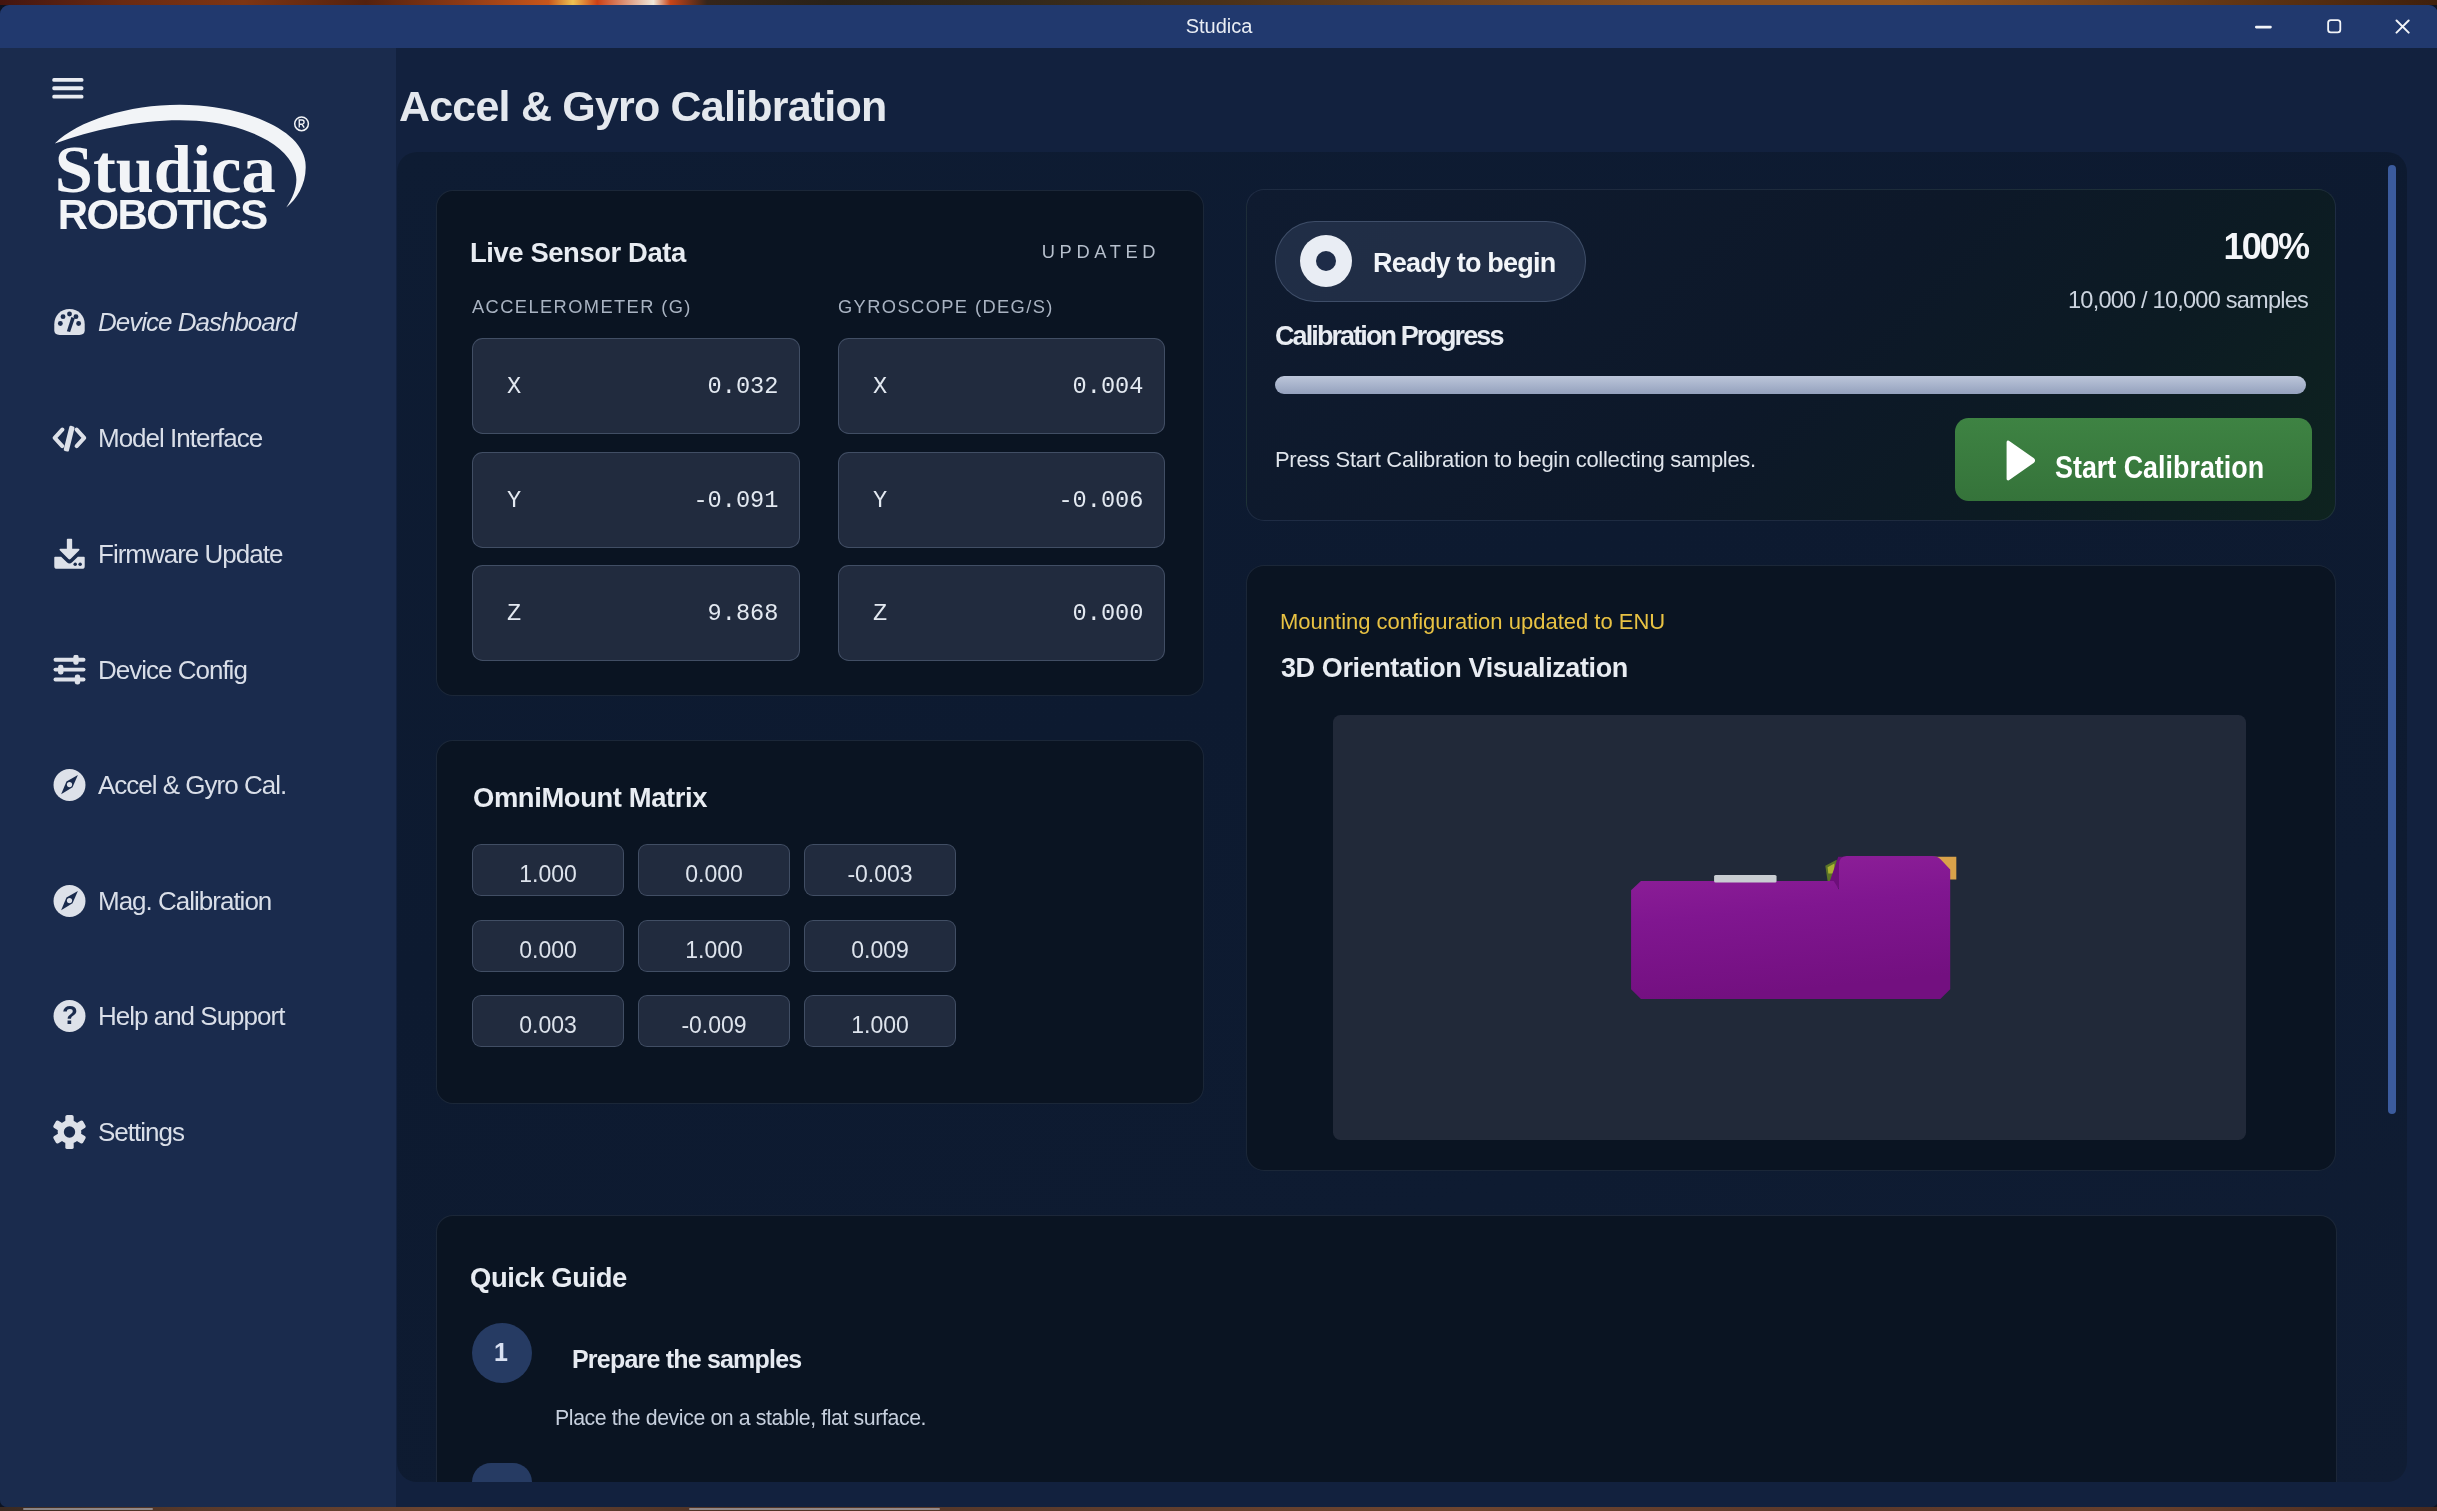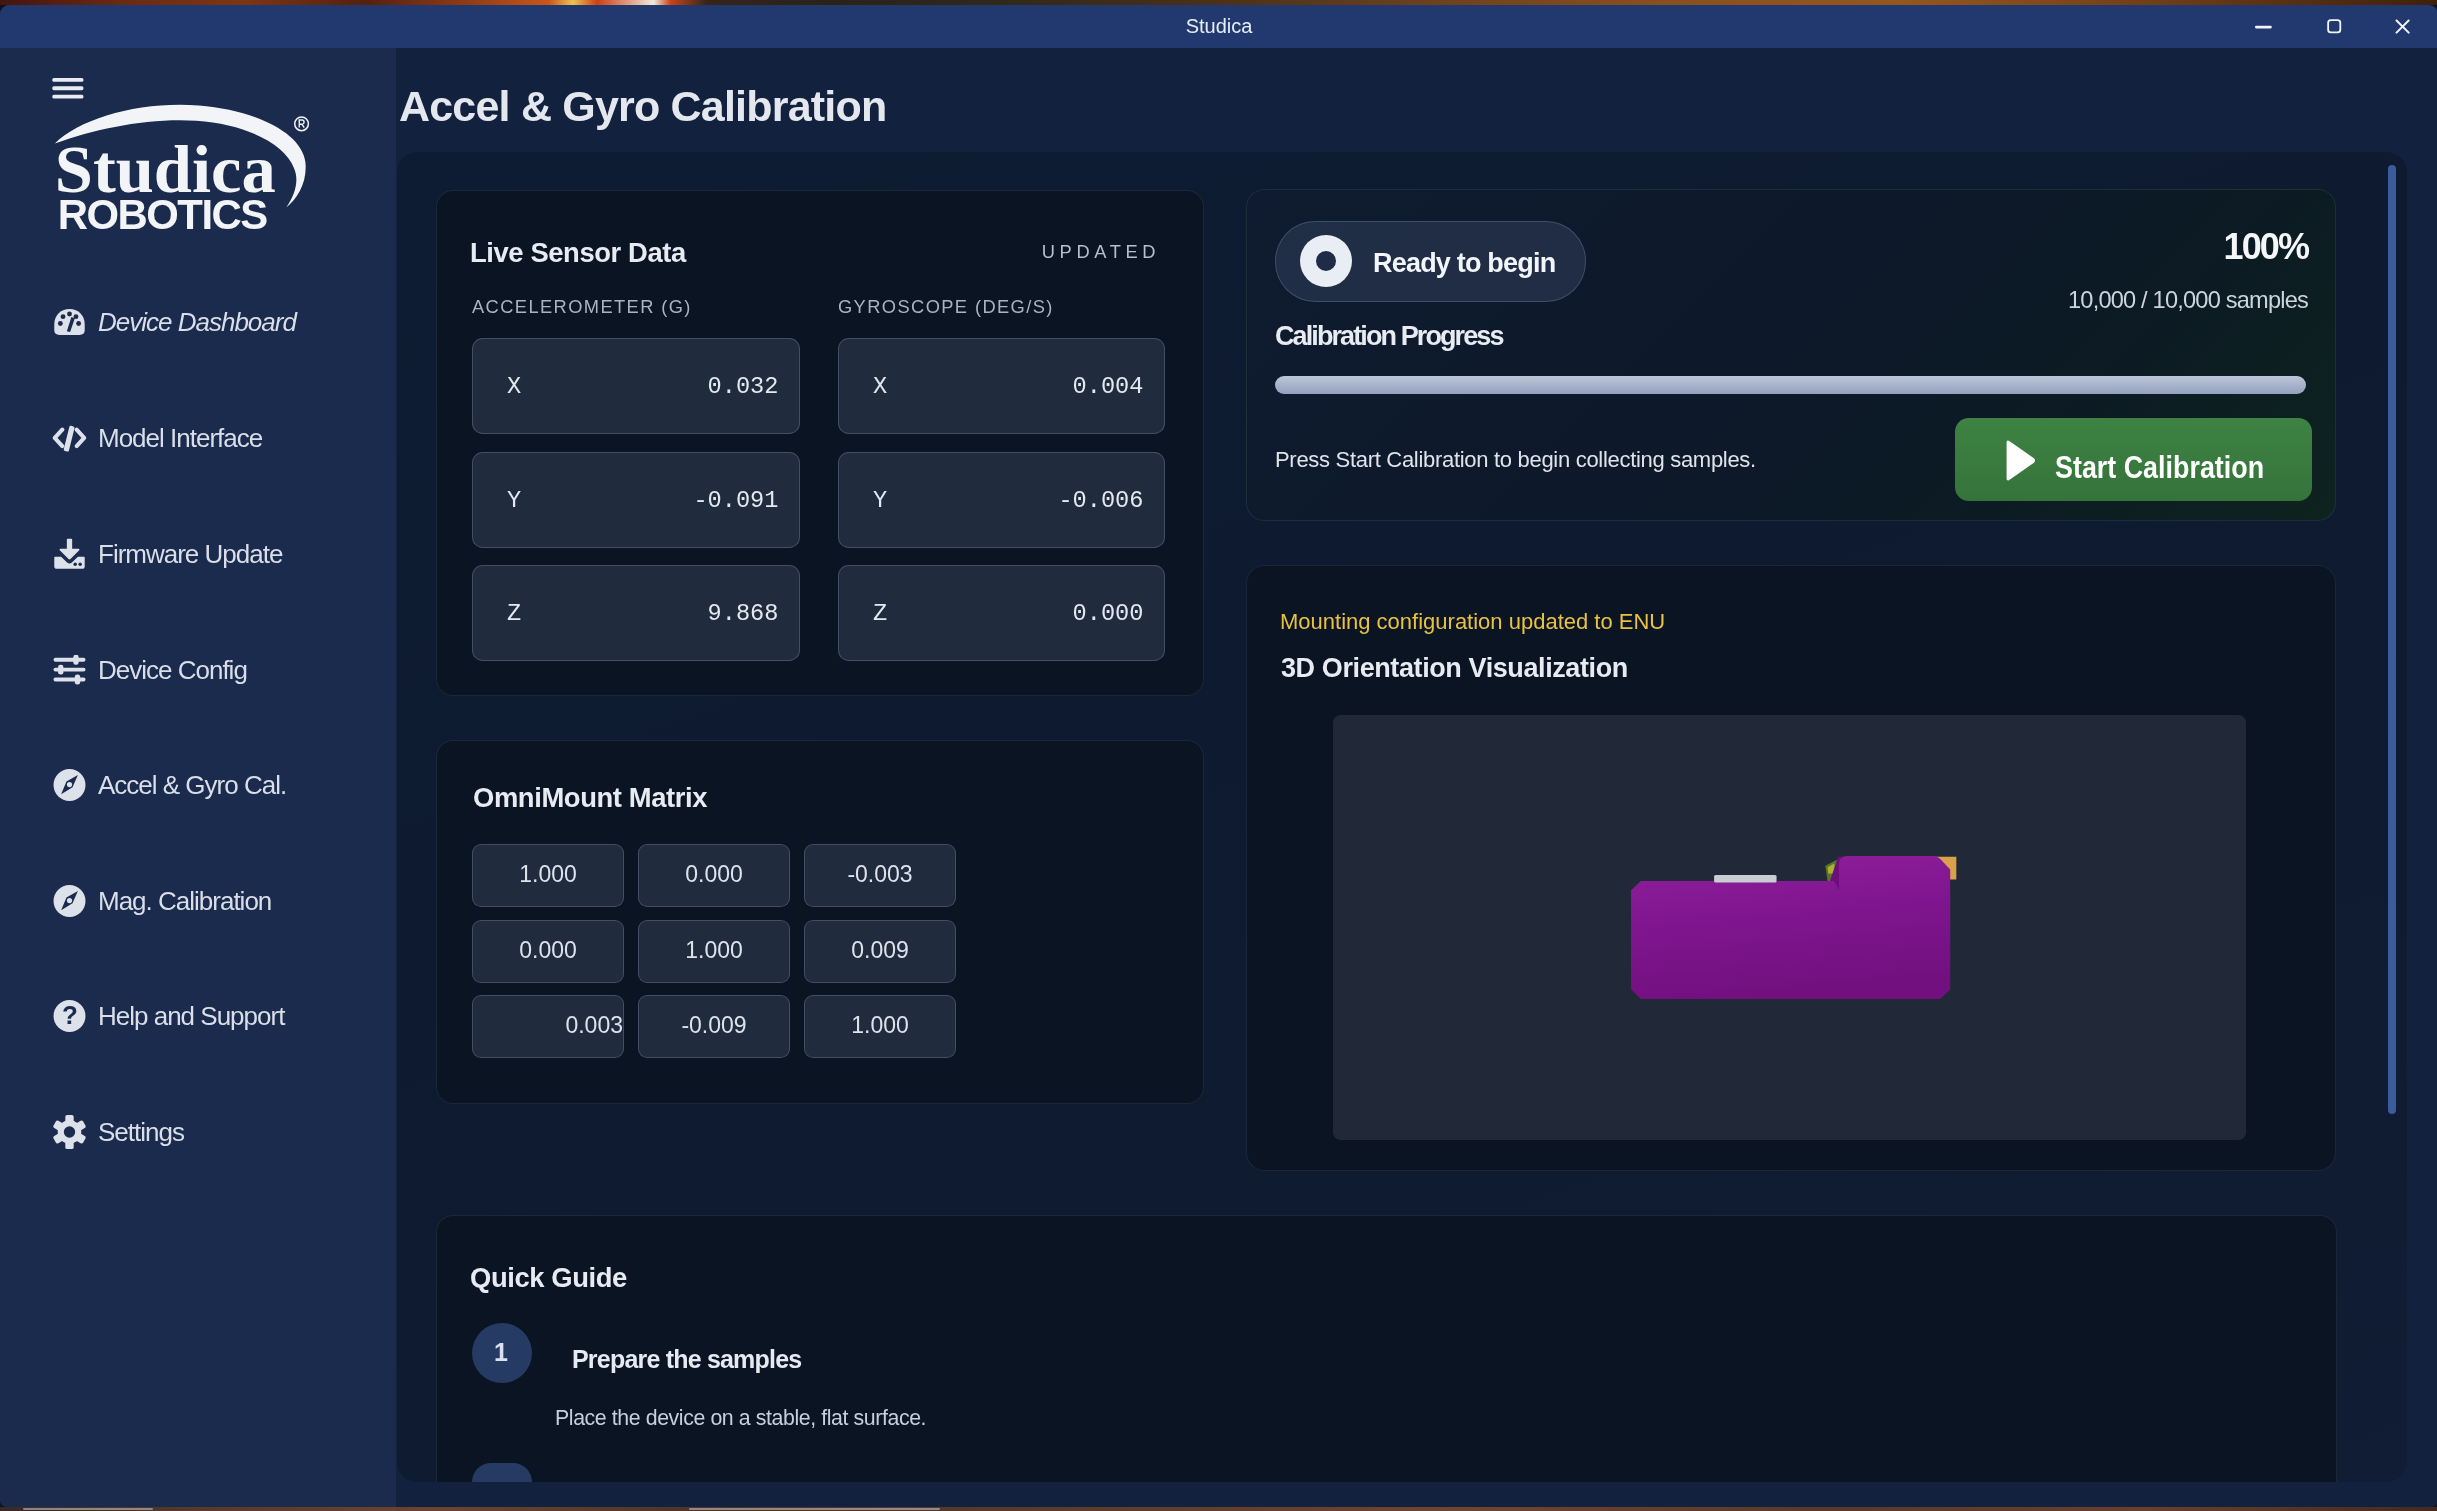--- a/index.html
+++ b/index.html
@@ -32,21 +32,21 @@
   #panel { left:397px; top:147px; width:2010px; height:1330px; border-radius:20px; overflow:hidden;
     background:linear-gradient(160deg,#0e1c33 0%,#0d1a30 40%,#0e1b31 70%,#101d34 100%); }
   
   .card { position:absolute; background:#0a1422; border:0.8px solid rgba(130,150,185,.15); border-radius:17px; }
   .bold { font-weight:bold; }
 
   .vbox { position:absolute; background:#212b3e; border:1.1px solid rgba(150,170,200,.28); border-radius:10.7px; }
   .vlabel { position:absolute; left:34px; top:50%; transform:translateY(-50%); font-family:"Liberation Mono",monospace; font-size:23.6px; color:#e3e9f1; }
   .vval { position:absolute; right:20.6px; top:50%; transform:translateY(-50%); font-family:"Liberation Mono",monospace; font-size:23.6px; color:#e3e9f1; }
 
-  .mbox { position:absolute; width:152px; height:63px; background:#212b3e; border:1.1px solid rgba(150,170,200,.28); border-radius:9.1px;
+  .mbox { position:absolute; width:152px; height:52px; background:#212b3e; border:1.1px solid rgba(150,170,200,.28); border-radius:9.1px;
     line-height:59px; text-align:center; font-size:23px; color:#dde3ec; }
 
   .t { position:absolute; white-space:nowrap; }
 </style>
 </head>
 <body>
 <div id="wallTop" class="abs"></div>
 <div id="wallBottom" class="abs"></div>
 <div class="wtext" style="left:23px;width:130px;"></div>
 <div class="wtext" style="left:689px;width:251px;"></div>
@@ -204,21 +204,21 @@
   </div>
 
 <div class="card" style="left:436px;top:740px;width:768px;height:364px;"></div>
 <div class="t bold" style="left:473px;top:782px;font-size:27.4px;letter-spacing:-0.4px;color:#e8ecf2;">OmniMount Matrix</div>
 <div class="mbox" style="left:472px;top:844px;">1.000</div>
 <div class="mbox" style="left:638px;top:844px;">0.000</div>
 <div class="mbox" style="left:804px;top:844px;">-0.003</div>
 <div class="mbox" style="left:472px;top:920px;">0.000</div>
 <div class="mbox" style="left:638px;top:920px;">1.000</div>
 <div class="mbox" style="left:804px;top:920px;">0.009</div>
-<div class="mbox" style="left:472px;top:995px;text-align:right;">0.003</div>
+<div class="mbox" style="left:472px;top:995px;">0.003</div>
 <div class="mbox" style="left:638px;top:995px;">-0.009</div>
 <div class="mbox" style="left:804px;top:995px;">1.000</div>
 
 <div class="card" style="left:1246px;top:189px;width:1090px;height:332px;border-radius:18.3px;
   background:linear-gradient(135deg,#0f1b30 0%,#0d1829 50%,#0c1b23 75%,#0e231f 100%);"></div>
 
 <div class="abs" style="left:1275px;top:221px;width:311px;height:81px;border-radius:40px;background:rgba(40,54,80,.7);border:1.5px solid rgba(110,128,158,.4);"></div>
 <div class="abs" style="left:1300px;top:235px;width:52px;height:52px;border-radius:50%;background:#e9edf4;"></div>
 <div class="abs" style="left:1316px;top:251px;width:20px;height:20px;border-radius:50%;background:#1e2c48;"></div>
 <div class="t bold" style="left:1373px;top:248px;font-size:27px;letter-spacing:-0.8px;color:#f2f5f9;">Ready to begin</div>

